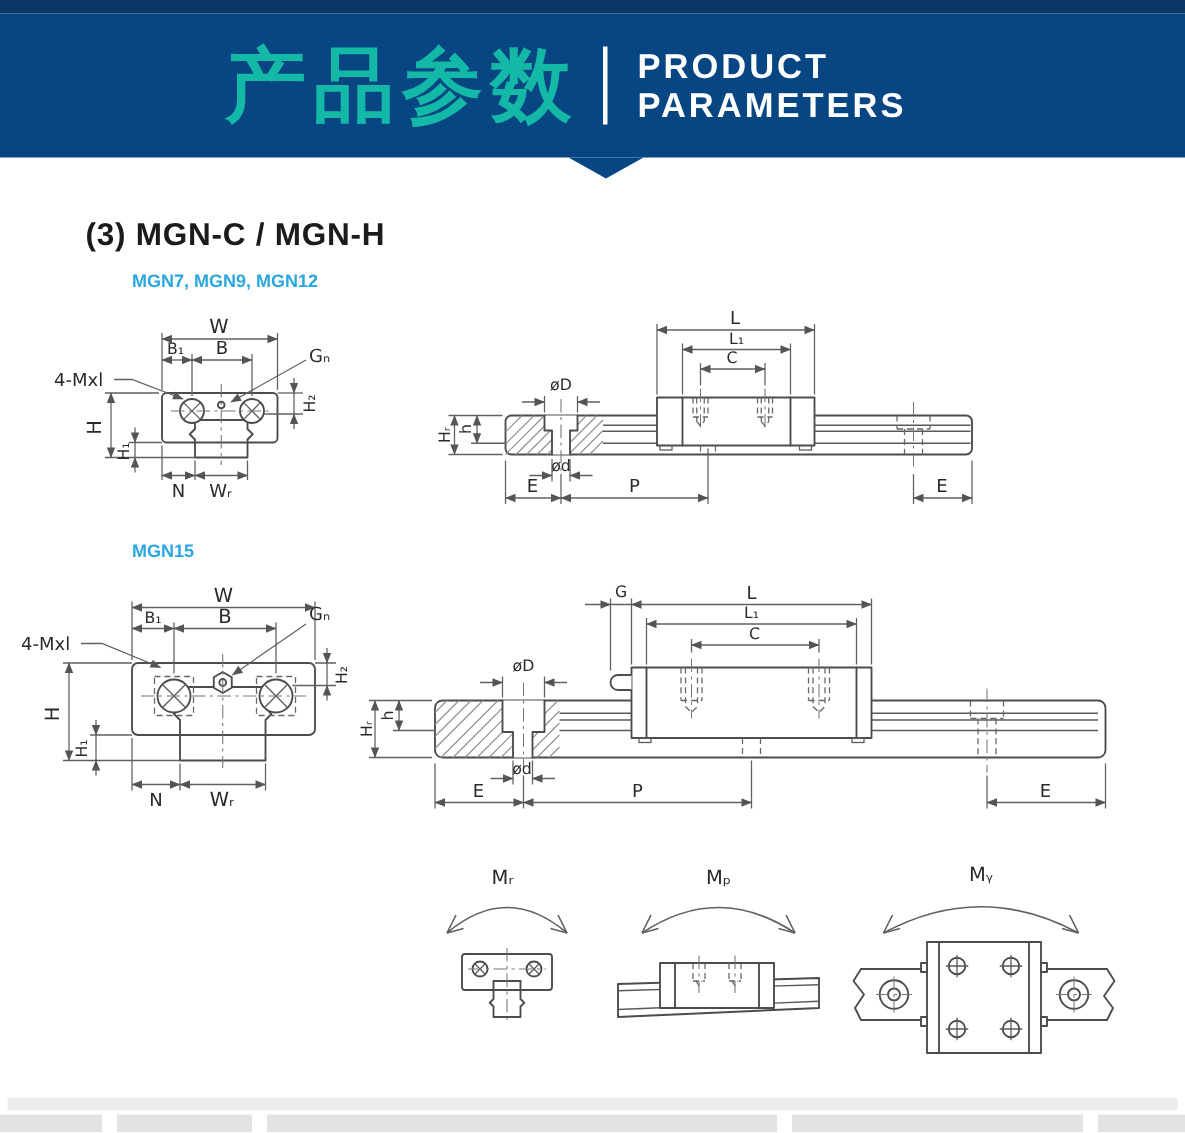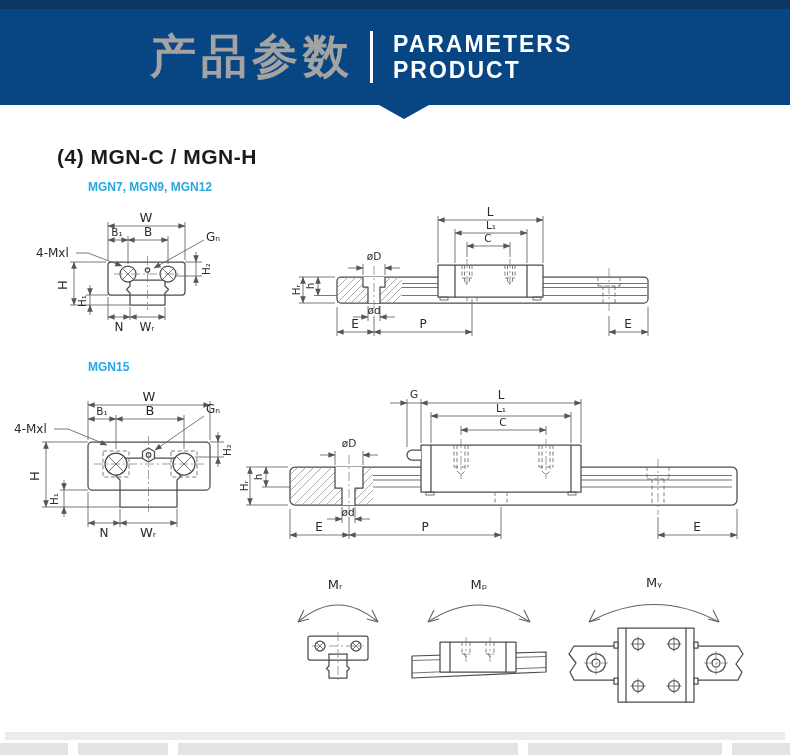--- a/index.html
+++ b/index.html
@@ -2,21 +2,21 @@
 <html><head>
 <meta charset="utf-8">
 <style>
   html,body{margin:0;padding:0;background:#fff;}
   .page{position:relative;width:790px;height:755px;background:#ffffff;overflow:hidden;
         font-family:"Liberation Sans",sans-serif;}
   
   .top-strip{position:absolute;top:0;left:0;width:790px;height:9px;background:#0b3764;}
   .banner{position:absolute;top:9px;left:0;width:790px;height:96px;background:#084683;
           display:flex;align-items:center;}
-  .banner-zh{margin-left:150px;font-size:46px;font-weight:bold;color:#a3a3a3;letter-spacing:5px;
+  .banner-zh{margin-left:150px;font-size:54px;font-weight:bold;color:#14b8a6;letter-spacing:5px;
              font-family:"DejaVu Sans",sans-serif;white-space:nowrap;text-align:right;}
   .banner-divider{width:3px;height:52px;background:#fff;margin:0 20px 0 16px;}
   .banner-en{color:#fff;font-size:23px;font-weight:bold;letter-spacing:2px;line-height:1.13;
              font-family:"Liberation Sans",sans-serif;}
   .notch{position:absolute;top:105px;left:379px;width:0;height:0;
          border-left:25px solid transparent;border-right:25px solid transparent;
          border-top:14px solid #084683;}
   
   .h1{position:absolute;left:57px;top:145px;font-size:21px;font-weight:bold;color:#1b1b1b;
       letter-spacing:0.5px;}
@@ -45,27 +45,27 @@
 </head>
 <body>
 
 <div class="page">
 
   <div class="top-strip"></div>
   <div class="banner">
     <span class="banner-zh">产品参数</span>
     <span class="banner-divider"></span>
     <span class="banner-en">
+      <div>PRODUCT</div>
       <div>PARAMETERS</div>
-      <div>PRODUCT</div>
     </span>
   </div>
   <div class="notch"></div>
 
-  <div class="h1">(4) MGN-C / MGN-H</div>
+  <div class="h1">(3) MGN-C / MGN-H</div>
   <div class="sub sub-1">MGN7, MGN9, MGN12</div>
   <div class="sub sub-2">MGN15</div>
 
   <svg class="d-svg" style="left:30px;top:210px" width="272" height="138" viewBox="0 0 272 138">
     <defs>
       <marker id="ar" viewBox="0 0 10 10" refX="9.5" refY="5" markerWidth="9" markerHeight="7" markerUnits="userSpaceOnUse" orient="auto-start-reverse">
         <path d="M0,1 L10,5 L0,9 Z" fill="#555"></path>
       </marker>
     </defs>
     <g>

